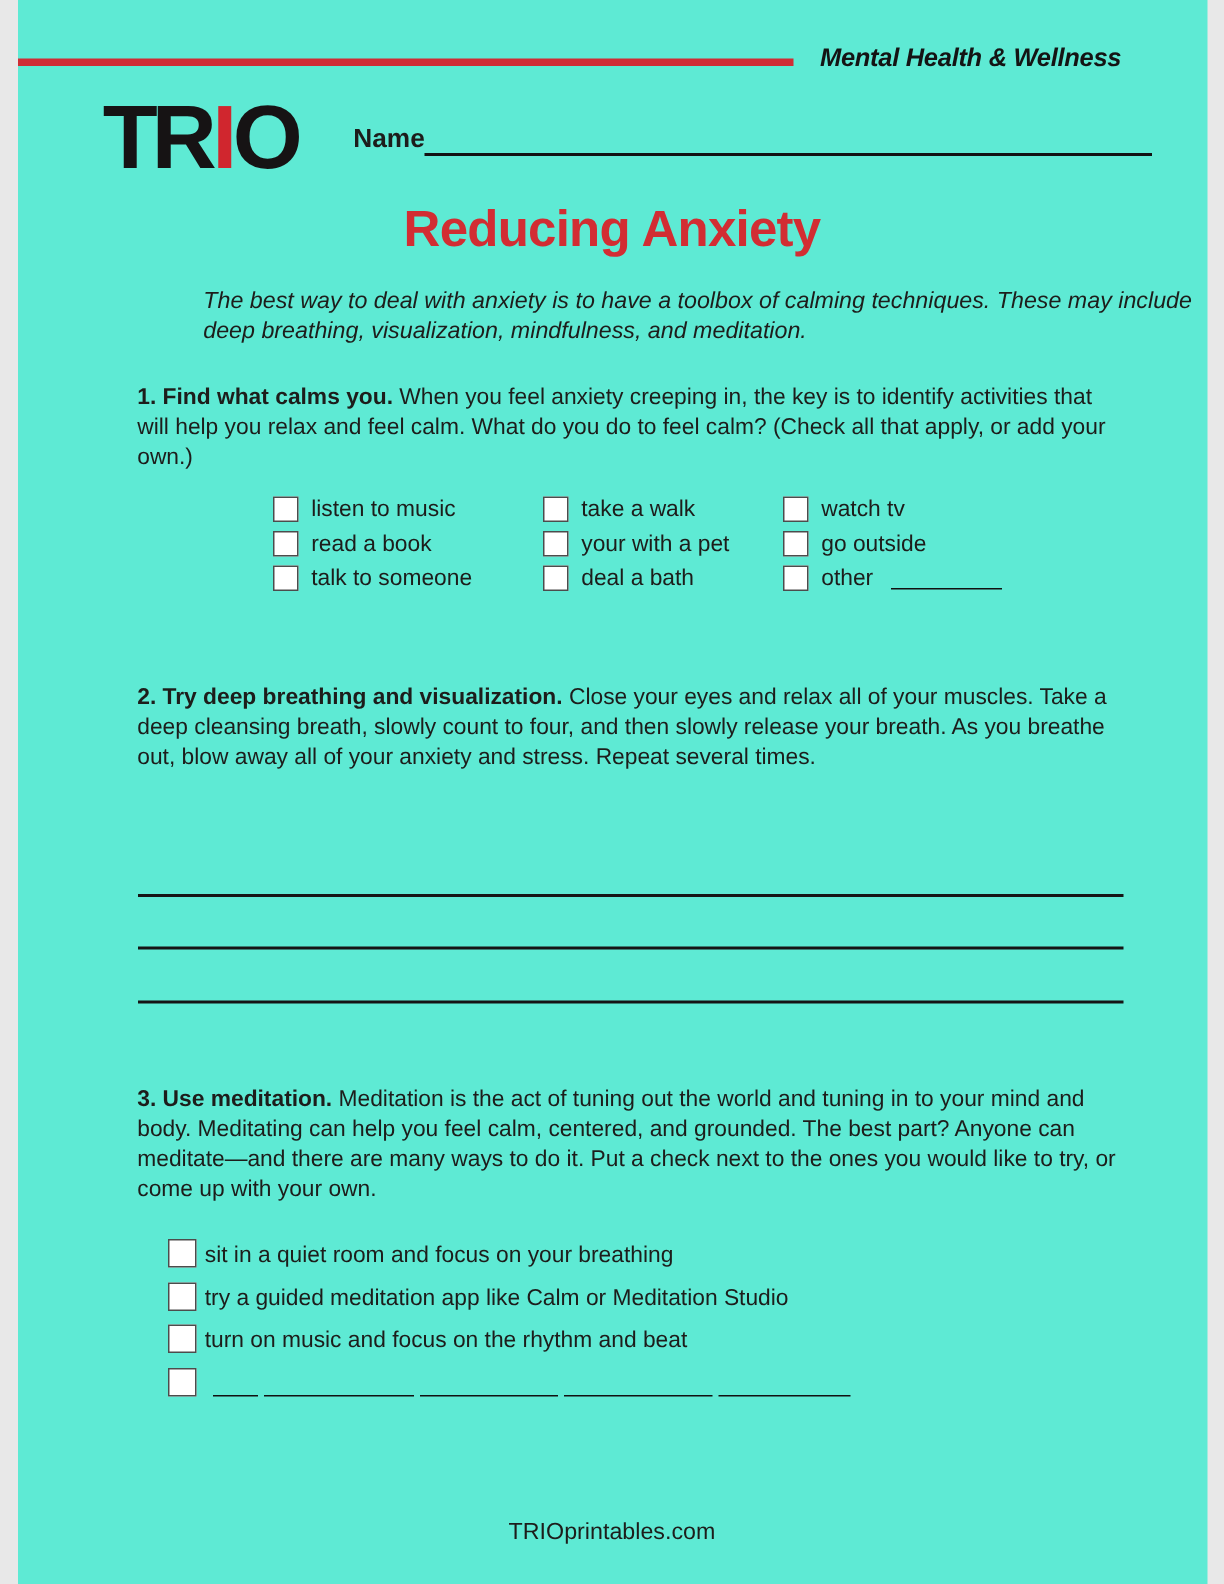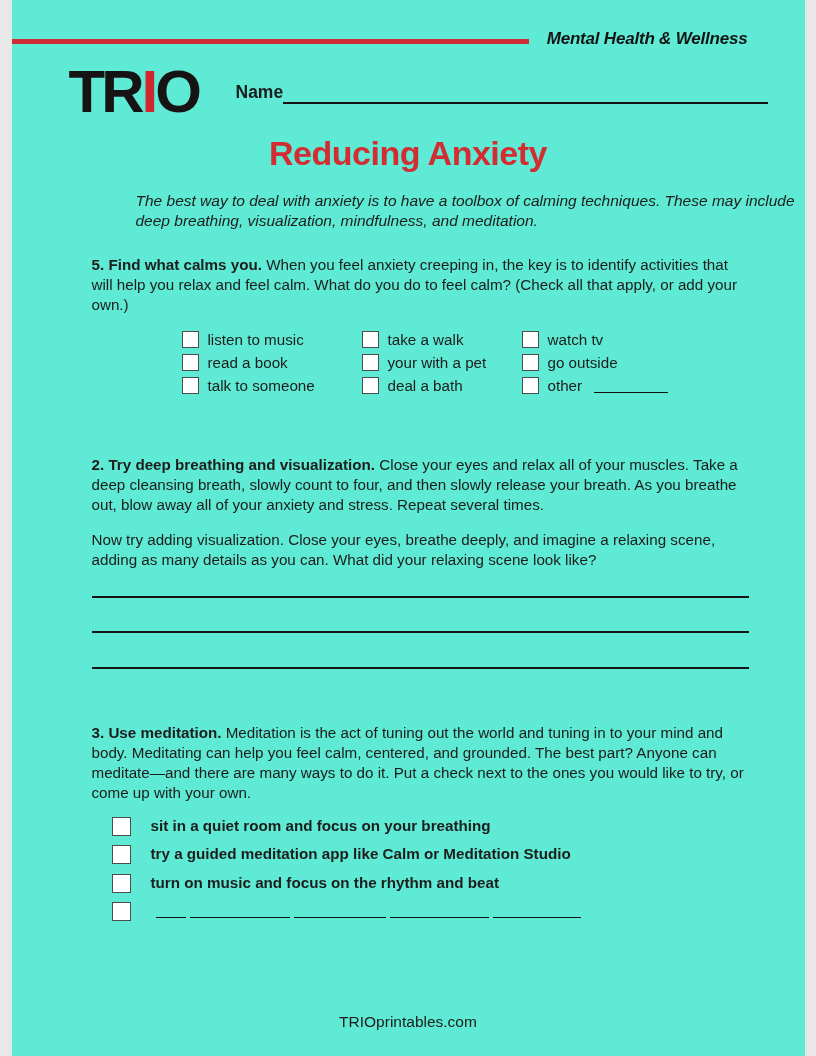--- a/index.html
+++ b/index.html
@@ -124,26 +124,25 @@
     border-top: 2px solid #151515;
   }
   #wl-1 { top: 596px; }
   #wl-2 { top: 631px; }
   #wl-3 { top: 667px; }
 
   
   .med-list { position: absolute; left: 100px; top: 817px; }
   .med-row {
     display: flex;
-    align-items: flex-start;
-    gap: 20px;
+    align-items: flex-end;
+    gap: 6px;
     height: 28.4px;
     font-size: 15.2px;
     white-space: nowrap;
-    font-weight: bold;
   }
   .med-cb {
     width: 17px; height: 17px;
     border: 1.8px solid #4c4c4c;
     background: #fff;
     flex: none;
   }
   .custom-line-group {
     display: flex;
     gap: 4px;
@@ -179,21 +178,21 @@
   <div class="logo"><span>TR</span><span class="red">I</span><span>O</span></div>
   <div class="name-row">
     <span class="name-label">Name</span>
     <span class="name-line"></span>
   </div>
 
   <div class="title">Reducing Anxiety</div>
 
   <div class="intro">The best way to deal with anxiety is to have a toolbox of calming techniques. These may include deep breathing, visualization, mindfulness, and meditation.</div>
 
-  <div class="para" id="sec1-para"><b>5. Find what calms you.</b><span> When you feel anxiety creeping in, the key is to identify activities that will help you relax and feel calm. What do you  do to feel calm? (Check all that apply, or add your own.)</span></div>
+  <div class="para" id="sec1-para"><b>1. Find what calms you.</b><span> When you feel anxiety creeping in, the key is to identify activities that will help you relax and feel calm. What do you  do to feel calm? (Check all that apply, or add your own.)</span></div>
 
   <div class="cb-col" id="cb-col-1">
     <div class="cb-row">
       <span class="cb"></span>
       <span>listen to music</span>
     </div>
     <div class="cb-row">
       <span class="cb"></span>
       <span>read a book</span>
     </div>
@@ -228,21 +227,20 @@
       <span>go outside</span>
     </div>
     <div class="cb-row">
       <span class="cb"></span>
       <span>other</span>
       <span class="other-line"></span>
     </div>
   </div>
 
   <div class="para" id="sec2-para"><b>2. Try deep breathing and visualization.</b><span> Close your eyes and relax all of your muscles. Take a deep cleansing breath, slowly count to four, and then slowly release your breath. As you breathe out, blow away all of your anxiety and stress. Repeat several times.</span></div>
-  <div class="para" id="sec2-para2">Now try adding visualization. Close your eyes, breathe deeply, and imagine a relaxing scene, adding as many details as you can. What did your relaxing scene look like?</div>
 
   <div class="write-line" id="wl-1"></div>
   <div class="write-line" id="wl-2"></div>
   <div class="write-line" id="wl-3"></div>
 
   <div class="para" id="sec3-para"><b>3. Use meditation.</b><span> Meditation is the act of tuning out the world and tuning in to your mind and body. Meditating can help you feel calm, centered, and grounded. The best part? Anyone can meditate—and there are many ways to do it. Put a check next to the ones you would  like to try, or come up with your own.</span></div>
 
   <div class="med-list">
     <div class="med-row">
       <span class="med-cb"></span>

